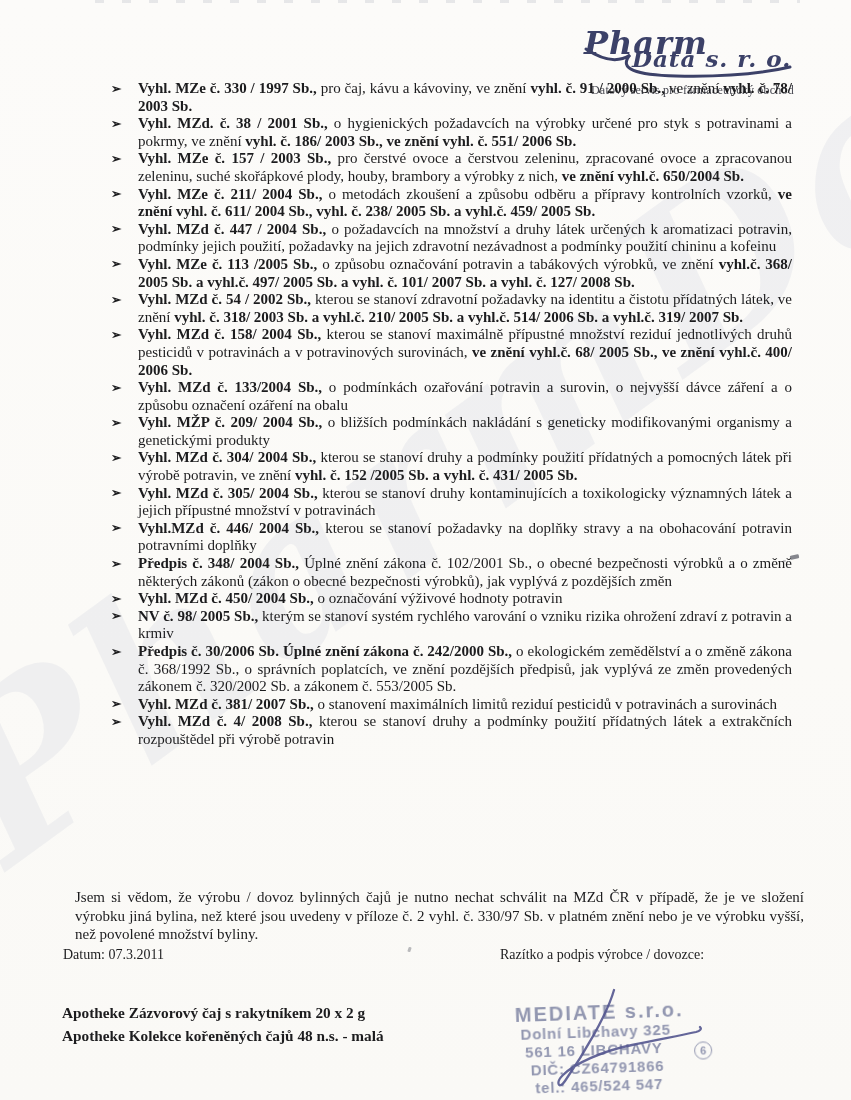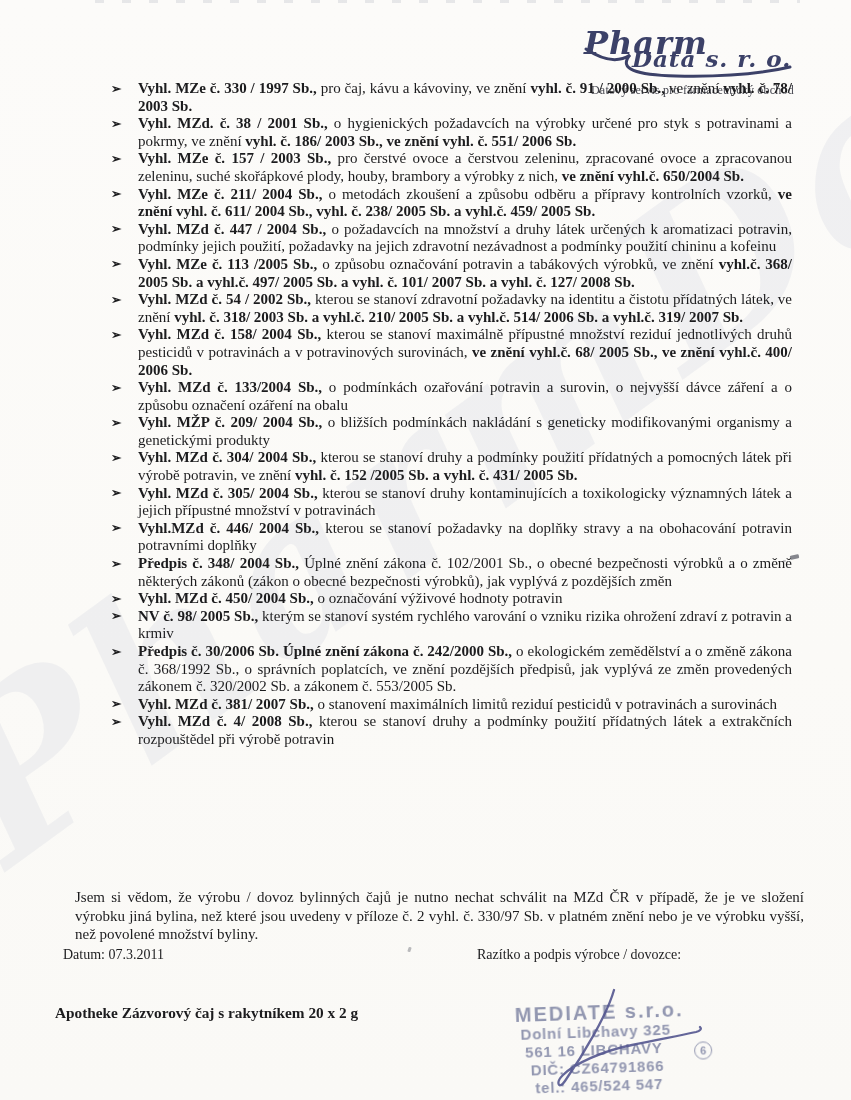--- a/index.html
+++ b/index.html
@@ -41,23 +41,23 @@
 
   
   .reg-list{position:absolute; left:110px; top:80px; width:682px;}
   .reg-item{position:relative; padding-left:28px; font-size:15px; line-height:17.6px; text-align:justify;}
   .reg-item .marker{position:absolute; left:1px; top:.5px; font-size:12.5px; font-weight:bold;}
   .b{font-weight:bold;margin-top:25px;}
 
   .closing{position:absolute; left:63px; top:876px; width:729px; font-size:15px; line-height:18.5px; text-align:justify; margin:12px;}
 
   .date-row{position:absolute; left:63px; top:947px; width:729px; height:20px; font-size:14px;}
-  .date-row .stamp-caption{position:absolute; left:414px; top:0;}
+  .date-row .stamp-caption{position:absolute; left:437px; top:0;}
 
-  .products{position:absolute; left:55px; top:1001px; font-weight:bold; font-size:15.3px; line-height:23px;}
+  .products{position:absolute; left:62px; top:1001px; font-weight:bold; font-size:15.3px; line-height:23px;}
 
   
   .stamp{
     position:absolute; left:516px; top:1000px; width:230px;
     color:var(--stamp-blue); transform:rotate(-2deg); filter:blur(.35px);
     font-family:"Liberation Sans", sans-serif; opacity:.92;
   }
   .stamp-name{font-size:20px; font-weight:bold; letter-spacing:2px; line-height:22px;}
   .stamp-line{font-size:15px; font-weight:bold; letter-spacing:.8px; line-height:18px;}
   .stamp-line.l1{margin-left:5px;}
@@ -114,20 +114,21 @@
 
   <p class="closing">Jsem si vědom, že výrobu / dovoz bylinných čajů je nutno nechat schválit na MZd ČR v případě, že je ve složení výrobku jiná bylina, než které jsou uvedeny v příloze č. 2  vyhl. č. 330/97 Sb. v platném znění nebo je ve výrobku vyšší, než povolené množství byliny.</p>
 
   <div class="date-row">
     <span>Datum: 07.3.2011</span>
     <span class="stamp-caption">Razítko a podpis výrobce / dovozce:</span>
   </div>
 
   <div class="products">
       <div>Apotheke Zázvorový čaj s rakytníkem 20 x 2 g</div>
+      <div>Apotheke Kolekce kořeněných čajů 48 n.s. - malá</div>
     </div>
 
   <div class="stamp">
     <div class="stamp-name">MEDIATE s.r.o.</div>
     <div class="stamp-line l1">Dolní Libchavy 325</div>
     <div class="stamp-line l2">561 16 LIBCHAVY</div>
     <div class="stamp-line l3">DIČ: CZ64791866</div>
     <div class="stamp-line l4">tel.: 465/524 547</div>
     <div class="stamp-badge">6</div>
   </div>

